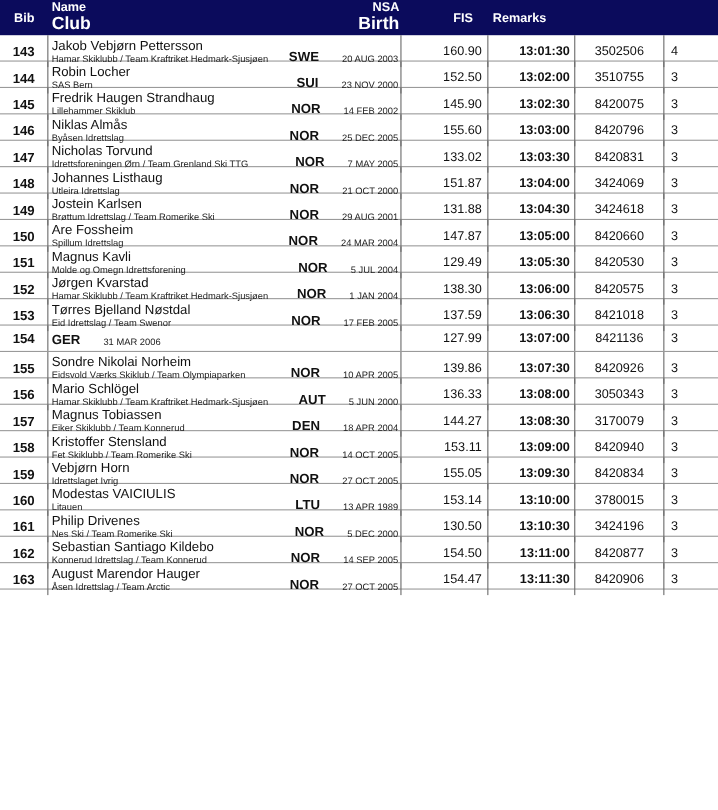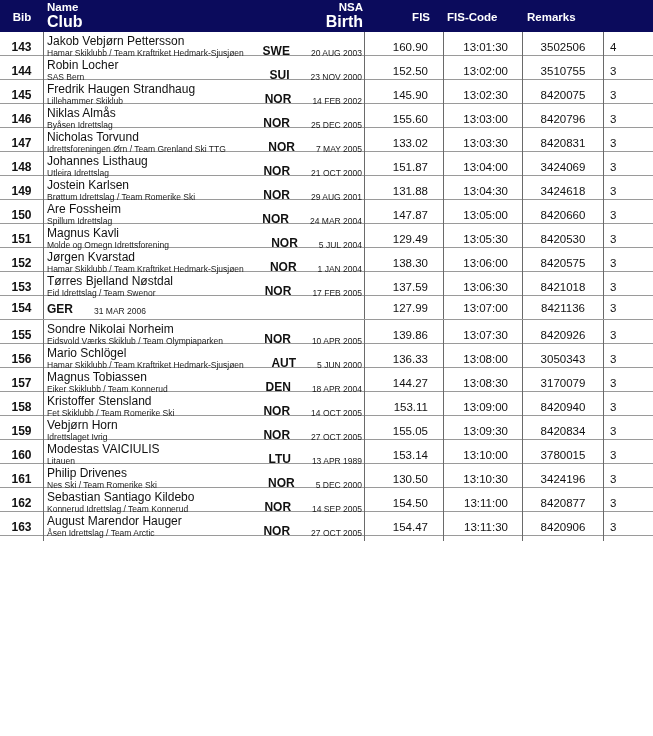--- a/index.html
+++ b/index.html
@@ -36,43 +36,42 @@
   .row > div { border-right: 1px solid #6a6a6a; box-sizing: border-box; }
   .row > div:last-child { border-right: none; }
   .row .c-bib { display: flex; align-items: center; justify-content: center; font-weight: bold; font-size: 12px; }
   .row .c-name { display: flex; justify-content: space-between; padding: 2px 2px 0 3px; }
   .row .c-name .left { display: flex; flex-direction: column; justify-content: space-between; padding-bottom: 3px; }
   .row .c-name .right { display: flex; flex-direction: row; justify-content: space-between; align-items: flex-end; padding-bottom: 3px; text-align: center; }
   .row .name { font-weight: normal; font-size: 12px; }
   .row .club { font-size: 8.5px; color: #222; }
   .row .nsa { font-weight: bold; font-size: 12px; }
   .row .birth { font-size: 8.5px; color: #222; margin-left: 21px; }
-  .row .c-fis { display: flex; align-items: center; justify-content: flex-end; padding-right: 15px; }
-  .row .c-time { display: flex; align-items: center; justify-content: flex-end; padding-right: 14px; }
+  .row .c-fis { display: flex; align-items: center; justify-content: flex-end; padding-right: 5px; }
+  .row .c-time { display: flex; align-items: center; justify-content: flex-end; padding-right: 4px; font-weight: bold; }
   .row .c-code { display: flex; align-items: center; justify-content: center; }
   .row .c-rem { display: flex; align-items: center; padding-left: 6px; }
 </style>
 </head>
 <body>
 
 <div class="sheet">
   <div class="hdr">
     <div class="c-bib">Bib</div>
     <div class="c-name">
       <div class="left">
         <span>Name</span>
         <span class="sub">Club</span>
       </div>
       <div class="right">
         <span>NSA</span>
         <span class="sub">Birth</span>
       </div>
     </div>
     <div class="c-num">FIS</div>
-    <div class="c-code">FIS-Code</div>
     <div class="c-rem">Remarks</div>
   </div>
 
   <div id="rows">
       <div class="row">
     <div class="c-bib">143</div>
     <div class="c-name">
       <div class="left">
         <span class="name">Jakob Vebjørn Pettersson</span>
         <span class="club">Hamar Skiklubb  / Team Kraftriket Hedmark-Sjusjøen</span>

